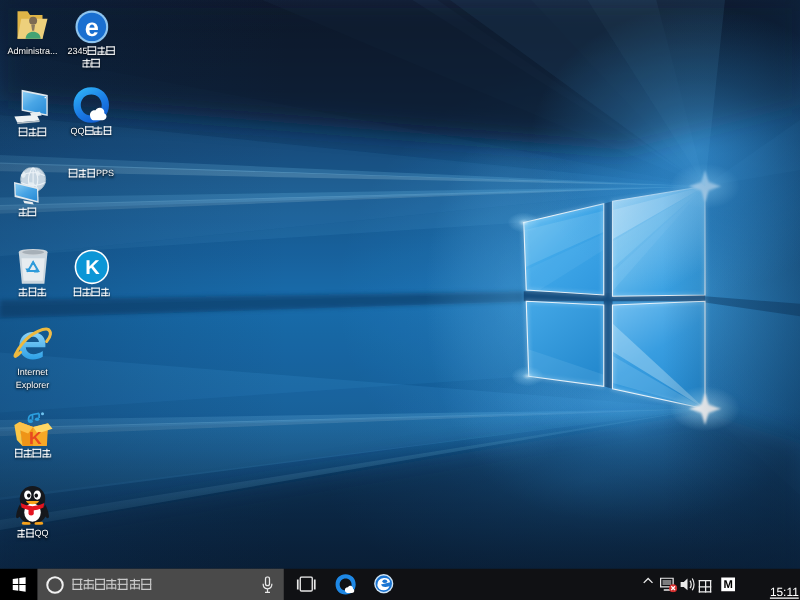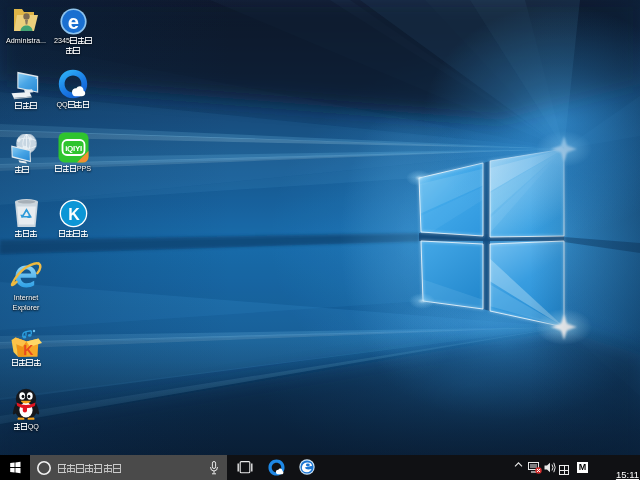--- a/index.html
+++ b/index.html
@@ -321,28 +321,20 @@
             <stop offset="1" stop-color="#2d8ed7"></stop>
           </linearGradient>
         </defs>
   <polygon points="6.3,13 23.6,17.1 23.9,26.8 6.7,22.2" fill="url(#scr2)"></polygon>
   <polygon points="12.5,26.3 20,27.5 21,29.6 13.5,28.6" fill="#e8edf0"></polygon>
  </svg>
     </div>
  <div class="lbl"><span class="g2"></span><span class="g"></span></div>
 </div>
 <div class="cell" style="left:41px;top:133px;">
- <div class="ico">
-      <svg width="31" height="31" viewBox="0 0 31 31">
-  <rect x="0.5" y="0.5" width="30" height="30" rx="6" fill="#2fc42f"></rect>
-  <path d="M30.5 19 L30.5 24.5 Q30.5 30.5 24.5 30.5 L19 30.5 Z" fill="#f09030"></path>
-  <rect x="4.5" y="8" width="22" height="15" rx="4.5" fill="none" stroke="#fff" stroke-width="1.8"></rect>
-  <text x="15.5" y="18.8" font-size="8" font-weight="bold" fill="#fff" text-anchor="middle" font-family="Liberation Sans" letter-spacing="-0.3">iQIYI</text>
- </svg>
-    </div>
  <div class="lbl"><span class="g"></span><span class="g2"></span><span class="g"></span>PPS</div>
 </div>
 <div class="cell" style="left:-6px;top:198px;">
  <div class="ico">
       <svg width="27" height="30" viewBox="0 0 27 30">
   <path d="M2 3.8 L25 3.8 L22.5 29 L4.5 29 Z" fill="#dfe4e8" opacity="0.9"></path>
   <ellipse cx="13.5" cy="3.8" rx="11.5" ry="2.7" fill="#cdd4da"></ellipse>
   <ellipse cx="13.5" cy="3.8" rx="8.8" ry="1.8" fill="#a7b0b8"></ellipse>
   <path d="M4.2 8.5 L22.8 8.5 L21.2 26.5 L5.8 26.5 Z" fill="#edf1f4" opacity="0.8"></path>
   <path d="M13.5 11.8 L17.6 18.8 L9.4 18.8 Z" fill="none" stroke="#2f9bda" stroke-width="1.6"></path>

